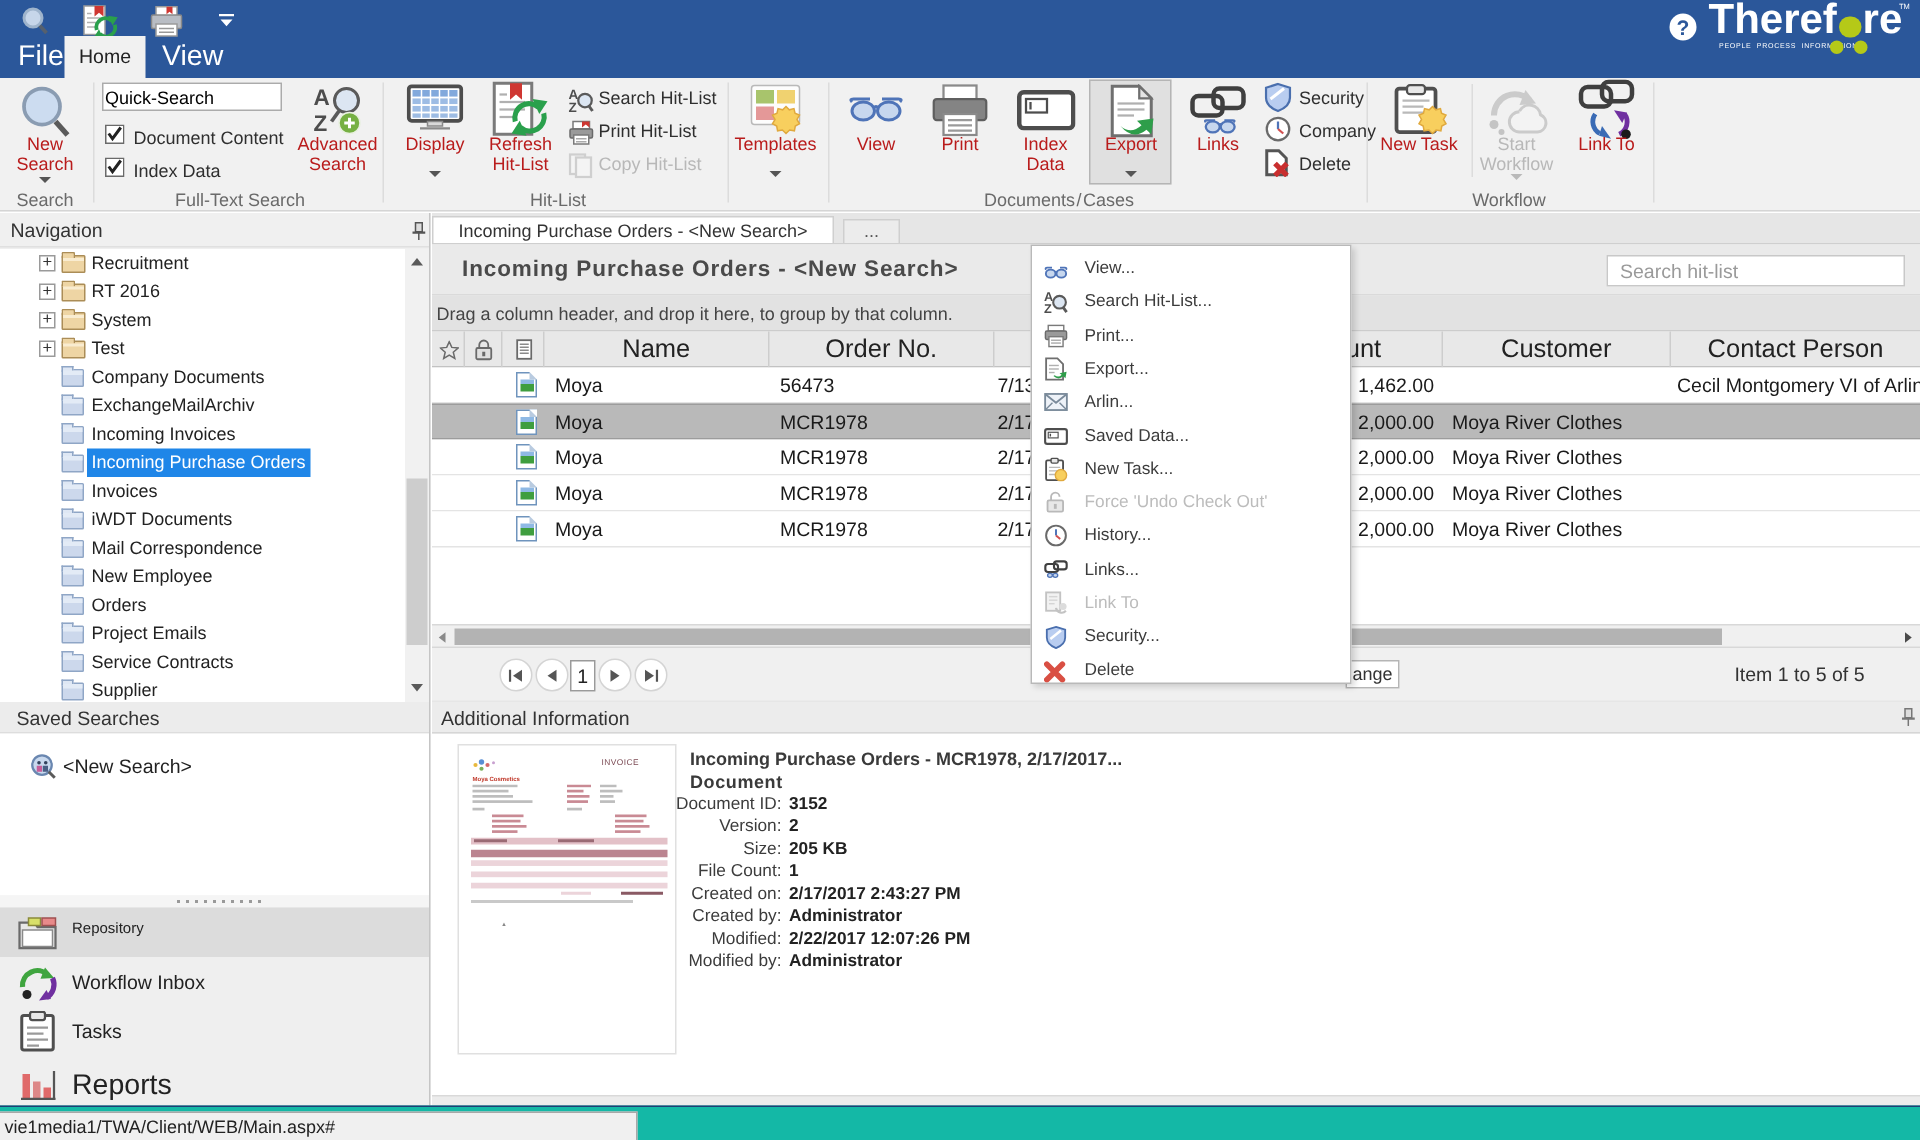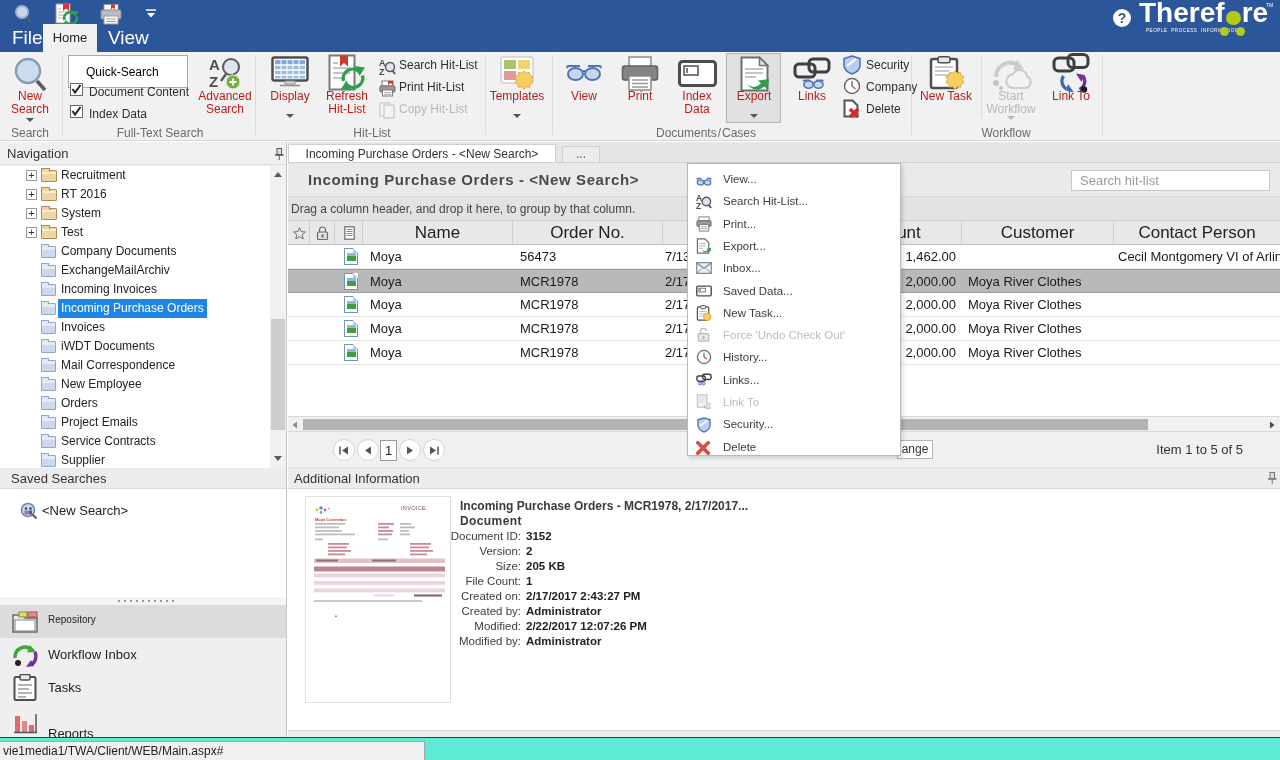--- a/index.html
+++ b/index.html
@@ -62,21 +62,21 @@
 #addinfo{position:absolute;left:0;top:326px;width:992px;height:269px;background:#fff}
 #aihdr{position:absolute;left:0;top:0;width:992px;height:21px;background:#ececec;border-bottom:1px solid #d6d6d6;font-size:13px;color:#333;line-height:21px;padding-left:6px}
 .ailbl{position:absolute;font-size:11.5px;color:#3c3c3c;text-align:right;width:110px}
 .aival{position:absolute;font-size:11.5px;color:#222;font-weight:bold;white-space:nowrap}
 
 #menu{position:absolute;left:687px;top:163px;width:214px;height:293px;background:#fff;border:1px solid #b9b9b9;box-shadow:2px 2px 4px rgba(0,0,0,0.15)}
 .mitem{position:absolute;left:0;width:212px;height:22px;font-size:11.5px;color:#3c3c3c;line-height:22px}
 .mitem .mic{position:absolute;left:8px;top:3px;width:16px;height:16px}
 .mitem .mlbl{position:absolute;left:35px;top:0;white-space:nowrap}
 
-#statusbar{position:absolute;left:0;top:737px;width:1280px;height:23px;background:#5eead4;border-top:1px solid #1d3f75}
+#statusbar{position:absolute;left:0;top:737px;width:1280px;height:23px;background:#14b8a6;border-top:1px solid #1d3f75}
 #urltip{position:absolute;left:0;top:3px;width:425px;height:20px;background:#f0f0f0;border:1px solid #a8a8a8;border-left:none;font-size:12px;color:#222;line-height:18px;padding-left:3px}
 </style></head>
 <body>
 
 <div id="topbar">
   <svg class="abs" style="left:14px;top:4px" width="20" height="20">
     <circle cx="8" cy="8" r="6" fill="#c7d6ea" stroke="#9fb4cc" stroke-width="2"></circle>
     <line x1="12.5" y1="13" x2="17" y2="18" stroke="#55606e" stroke-width="2.5"></line>
   </svg>
   <svg class="abs" style="left:55px;top:3px" width="24" height="22">
@@ -126,21 +126,21 @@
 
   <svg class="abs" style="left:10px;top:4px" width="40" height="36">
     <circle cx="18" cy="15" r="12" fill="#ccdcf0" stroke="#8a9cb2" stroke-width="2.5"></circle>
     <line x1="27" y1="25" x2="35" y2="34" stroke="#5a5a5a" stroke-width="3.5"></line>
   </svg>
   <div class="btxt" style="left:30px;top:38px">New<br>Search</div>
   <div class="darr" style="left:30px;top:66px"></div>
   <div class="glabel" style="left:30px">Search</div>
   <div class="rsep" style="left:62px"></div>
 
-  <input class="abs" style="left: 68px; top: 3px; width: 120px; height: 33px; border: 1px solid rgb(171, 171, 171); font-size: 12px; padding-left: 17px; font-family: inherit;" value="Quick-Search">
+  <input class="abs" style="left: 68px; top: 3px; width: 120px; height: 19px; border: 1px solid rgb(171, 171, 171); font-size: 12px; padding-left: 1px; font-family: inherit;" value="Quick-Search">
   <svg class="abs" style="left:70px;top:31px" width="13" height="13">
       <rect x="0.5" y="0.5" width="12" height="12" fill="#fff" stroke="#6a6a6a"></rect>
       <path d="M2.5 6 L5 9.5 L10.5 2" fill="none" stroke="#222" stroke-width="2"></path>
     </svg>
   <div class="smalltxt" style="left:89px;top:33px">Document Content</div>
   <svg class="abs" style="left:70px;top:53px" width="13" height="13">
       <rect x="0.5" y="0.5" width="12" height="12" fill="#fff" stroke="#6a6a6a"></rect>
       <path d="M2.5 6 L5 9.5 L10.5 2" fill="none" stroke="#222" stroke-width="2"></path>
     </svg>
   <div class="smalltxt" style="left:89px;top:55px">Index Data</div>
@@ -475,21 +475,21 @@
     <div class="abs" style="left:48px;top:9px;font-size:13px;color:#222">Tasks</div>
   </div>
   <div class="abs" style="left:0;top:562px;width:286px;height:33px">
     <svg class="abs" style="left:13px;top:4px" width="26" height="26">
       <rect x="2" y="8" width="5" height="16" fill="#e06a6a"></rect>
       <rect x="9" y="13" width="5" height="11" fill="#d88"></rect>
       <rect x="16" y="17" width="5" height="7" fill="#e06a6a"></rect>
       <line x1="1" y1="24.5" x2="24" y2="24.5" stroke="#555" stroke-width="1.5"></line>
       <line x1="23" y1="25" x2="23" y2="6" stroke="#555" stroke-width="1.5"></line>
     </svg>
-    <div class="abs" style="left:48px;top:22px;font-size:13px;color:#222">Reports</div>
+    <div class="abs" style="left:48px;top:9px;font-size:19px;color:#222">Reports</div>
   </div>
 </div>
 
 <div id="main">
   <div id="doctab">Incoming Purchase Orders - &lt;New Search&gt;</div>
   <div id="dottab">...</div>
   <div id="hitpanel">
     <div id="title">Incoming Purchase Orders - &lt;New Search&gt;</div>
     <div id="dragbar">Drag a column header, and drop it here, to group by that column.</div>
     <div id="ghead">
@@ -729,21 +729,21 @@
         <path d="M7 13 q3 2 5 -0.5 l-1.5 -1 l5 -1 l-0.8 4.5 l-1.5 -1.3 q-3.5 3 -7 -0.2" fill="#2e9e4a"></path>
       </svg>
       <span class="mlbl">Export...</span>
     </div>
   <div class="mitem" style="top:93px">
       <svg class="mic" viewBox="0 0 17 13">
         <rect x="0.8" y="0.8" width="15.4" height="11.4" fill="#eef2f8" stroke="#7a8a9a" stroke-width="1.3"></rect>
         <path d="M1 1 L8.5 7 L16 1" fill="none" stroke="#7a8a9a" stroke-width="1.3"></path>
         <path d="M1 12 L6 7 M16 12 L11 7" fill="none" stroke="#7a8a9a" stroke-width="1"></path>
       </svg>
-      <span class="mlbl">Inbox...</span>
+      <span class="mlbl">Arlin...</span>
     </div>
   <div class="mitem" style="top:116px">
       <svg class="mic" viewBox="0 0 17 12">
         <rect x="0.8" y="0.8" width="15.4" height="10.4" rx="1.5" fill="#fff" stroke="#4d4d4d" stroke-width="1.5"></rect>
         <rect x="3" y="3" width="7" height="4" fill="#fff" stroke="#4d4d4d" stroke-width="0.8"></rect>
         <line x1="4.5" y1="4" x2="4.5" y2="6" stroke="#4d4d4d"></line>
       </svg>
       <span class="mlbl">Saved Data...</span>
     </div>
   <div class="mitem" style="top:138px">

